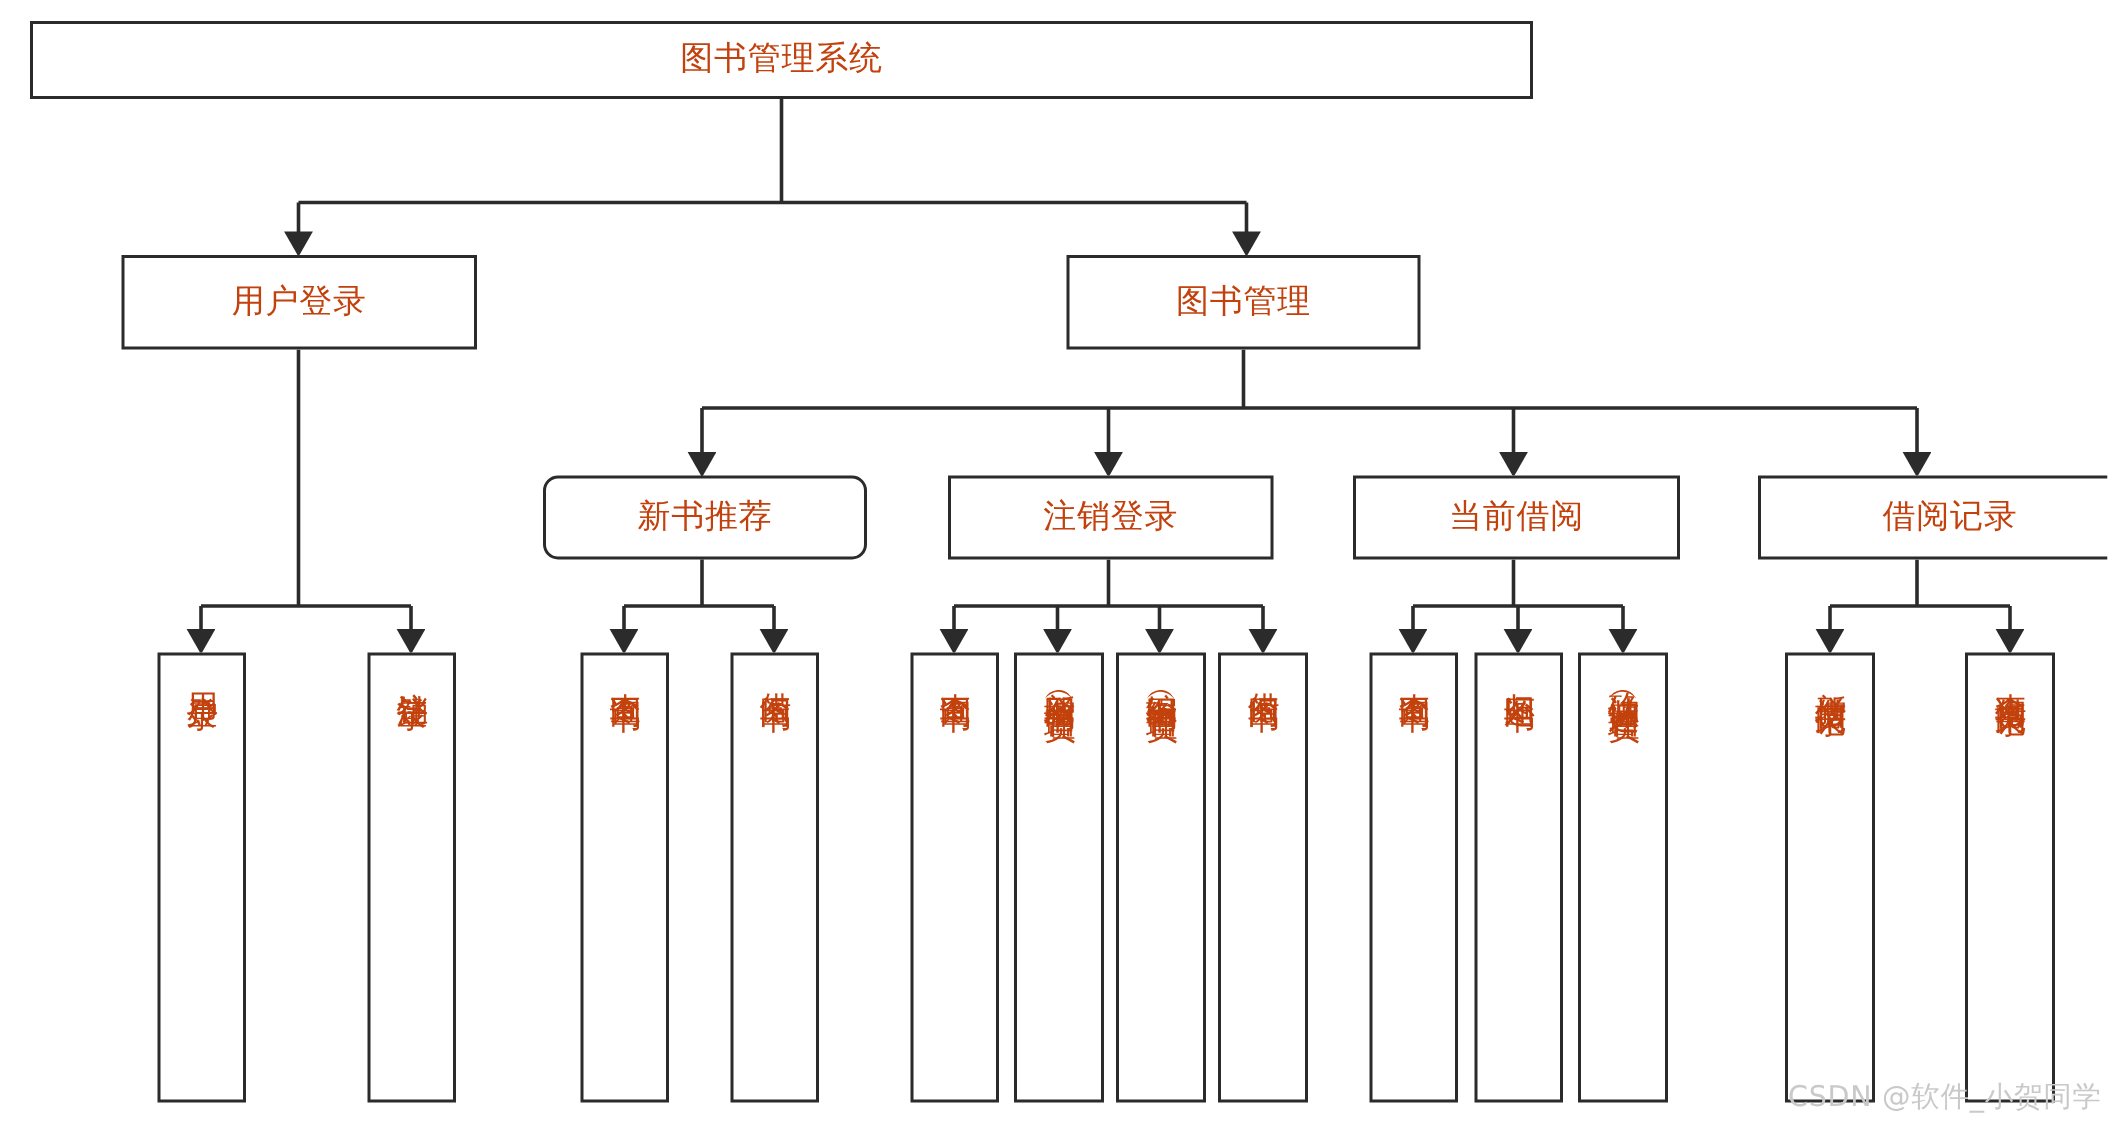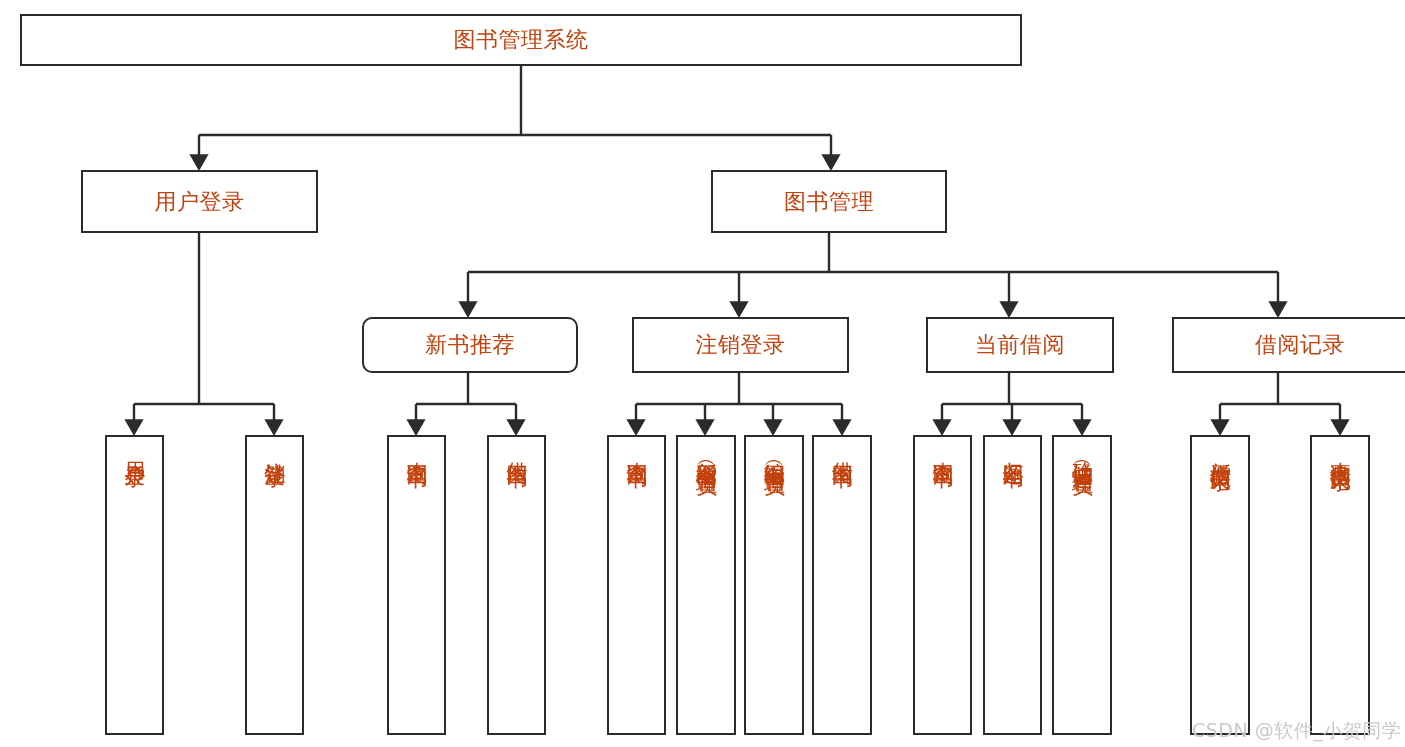--- a/index.html
+++ b/index.html
@@ -140,21 +140,21 @@
   <div class="node" style="left:711px; top:170px; width:236px; height:63px;">
     <span class="label">图书管理</span>
   </div>
 
   <div class="node" style="left:362px; top:317px; width:216px; height:56px;border-radius:10px;">
     <span class="label">新书推荐</span>
   </div>
   <div class="node" style="left:632px; top:317px; width:217px; height:56px;">
     <span class="label">注销登录</span>
   </div>
-  <div class="node" style="left:902px; top:317px; width:188px; height:56px;margin-left:24px;">
+  <div class="node" style="left:902px; top:317px; width:218px; height:56px;">
     <span class="label">当前借阅</span>
   </div>
   <div class="node" style="left:1172px; top:317px; width:256px; height:56px;">
     <span class="label">借阅记录</span>
   </div>
 
   <div class="node vertical" style="left:105px; top:435px; width:59px; height:300px;">
     <span class="label">用户登录</span>
   </div>
   <div class="node vertical" style="left:245px; top:435px; width:59px; height:300px;">

